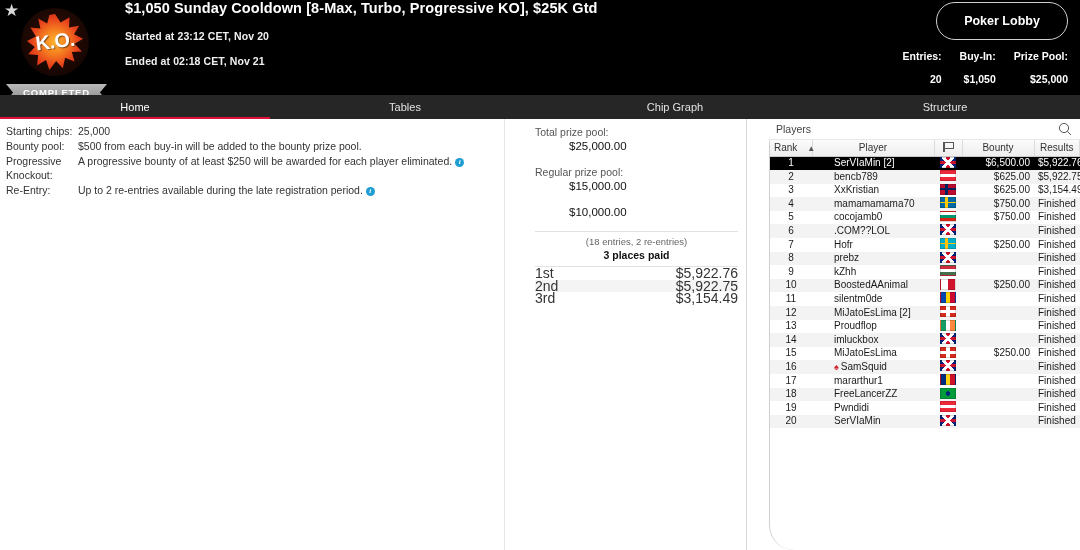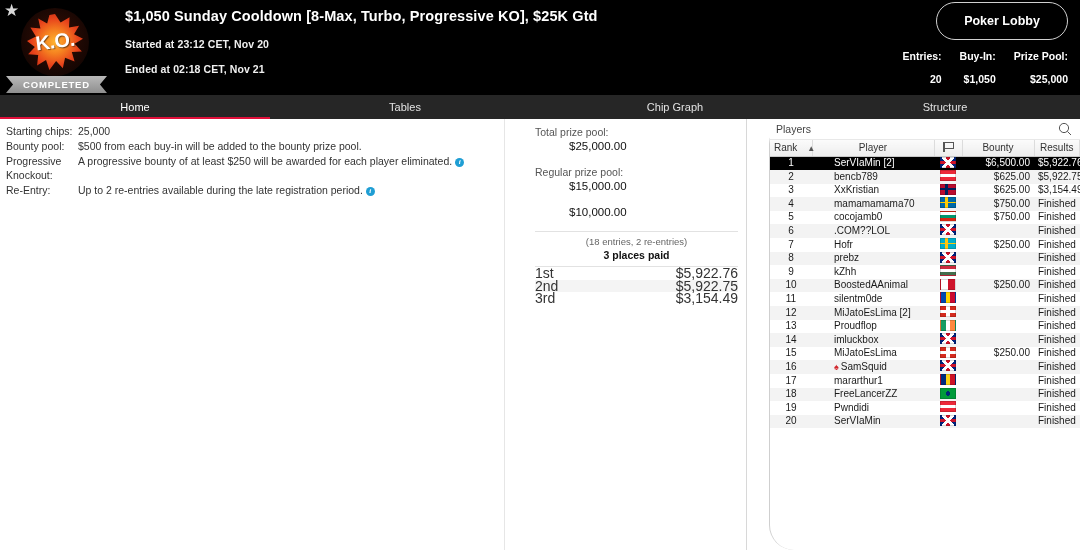--- a/index.html
+++ b/index.html
@@ -62,35 +62,34 @@
     text-align: center;
     font-size: 20px;
     font-weight: bold;
     color: #ffffff;
     letter-spacing: -0.5px;
     font-family: "Liberation Sans", sans-serif;
     text-shadow: 1px 1px 1px rgba(0,0,0,.5);
   }
   .status-ribbon {
     position: absolute;
-    left: 6px; top: 76px;
+    left: 6px; top: 84px;
     width: 101px; height: 17px;
     background: linear-gradient(#b9b9b9, #8e8e8e);
     color: #ffffff;
     font-size: 9.5px;
     font-weight: bold;
     letter-spacing: 0.8px;
     display: flex;
     align-items: center;
     justify-content: center;
     clip-path: polygon(0 0, 100% 0, 93% 50%, 100% 100%, 0 100%, 7% 50%);
   }
   .header-main {
     flex: 1;
-    padding-top: 8px;
     position: relative;
   }
   .tourney-title {
     color: #ffffff;
     font-size: 14.5px;
     font-weight: bold;
     padding-left: 7px;
     letter-spacing: 0.1px;
   }
   .tourney-times {

